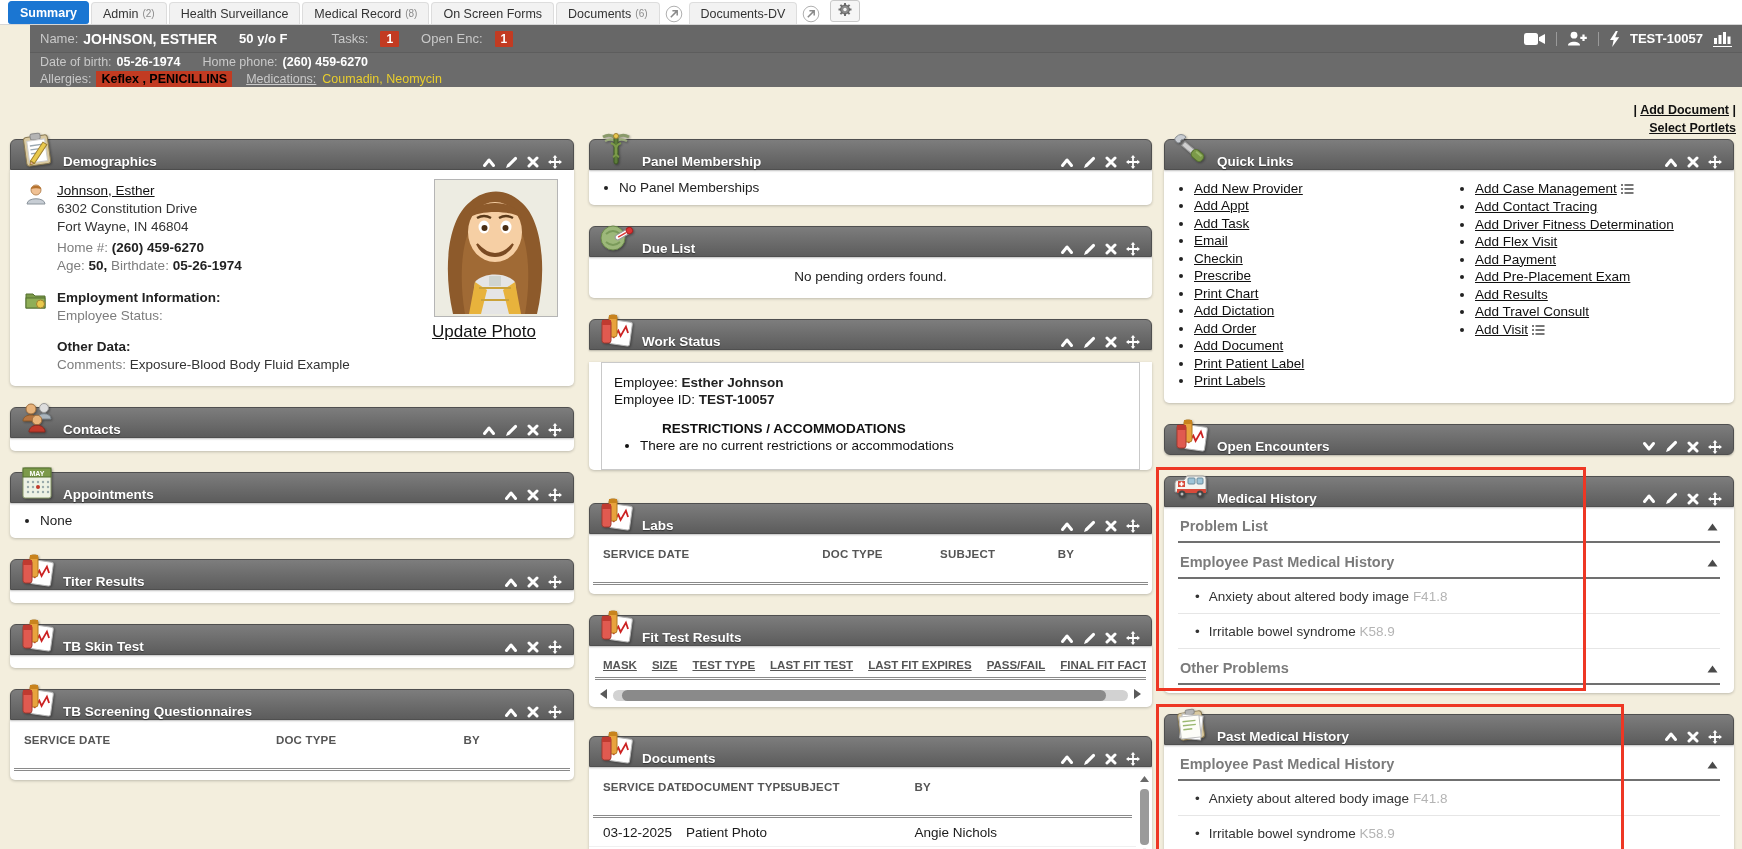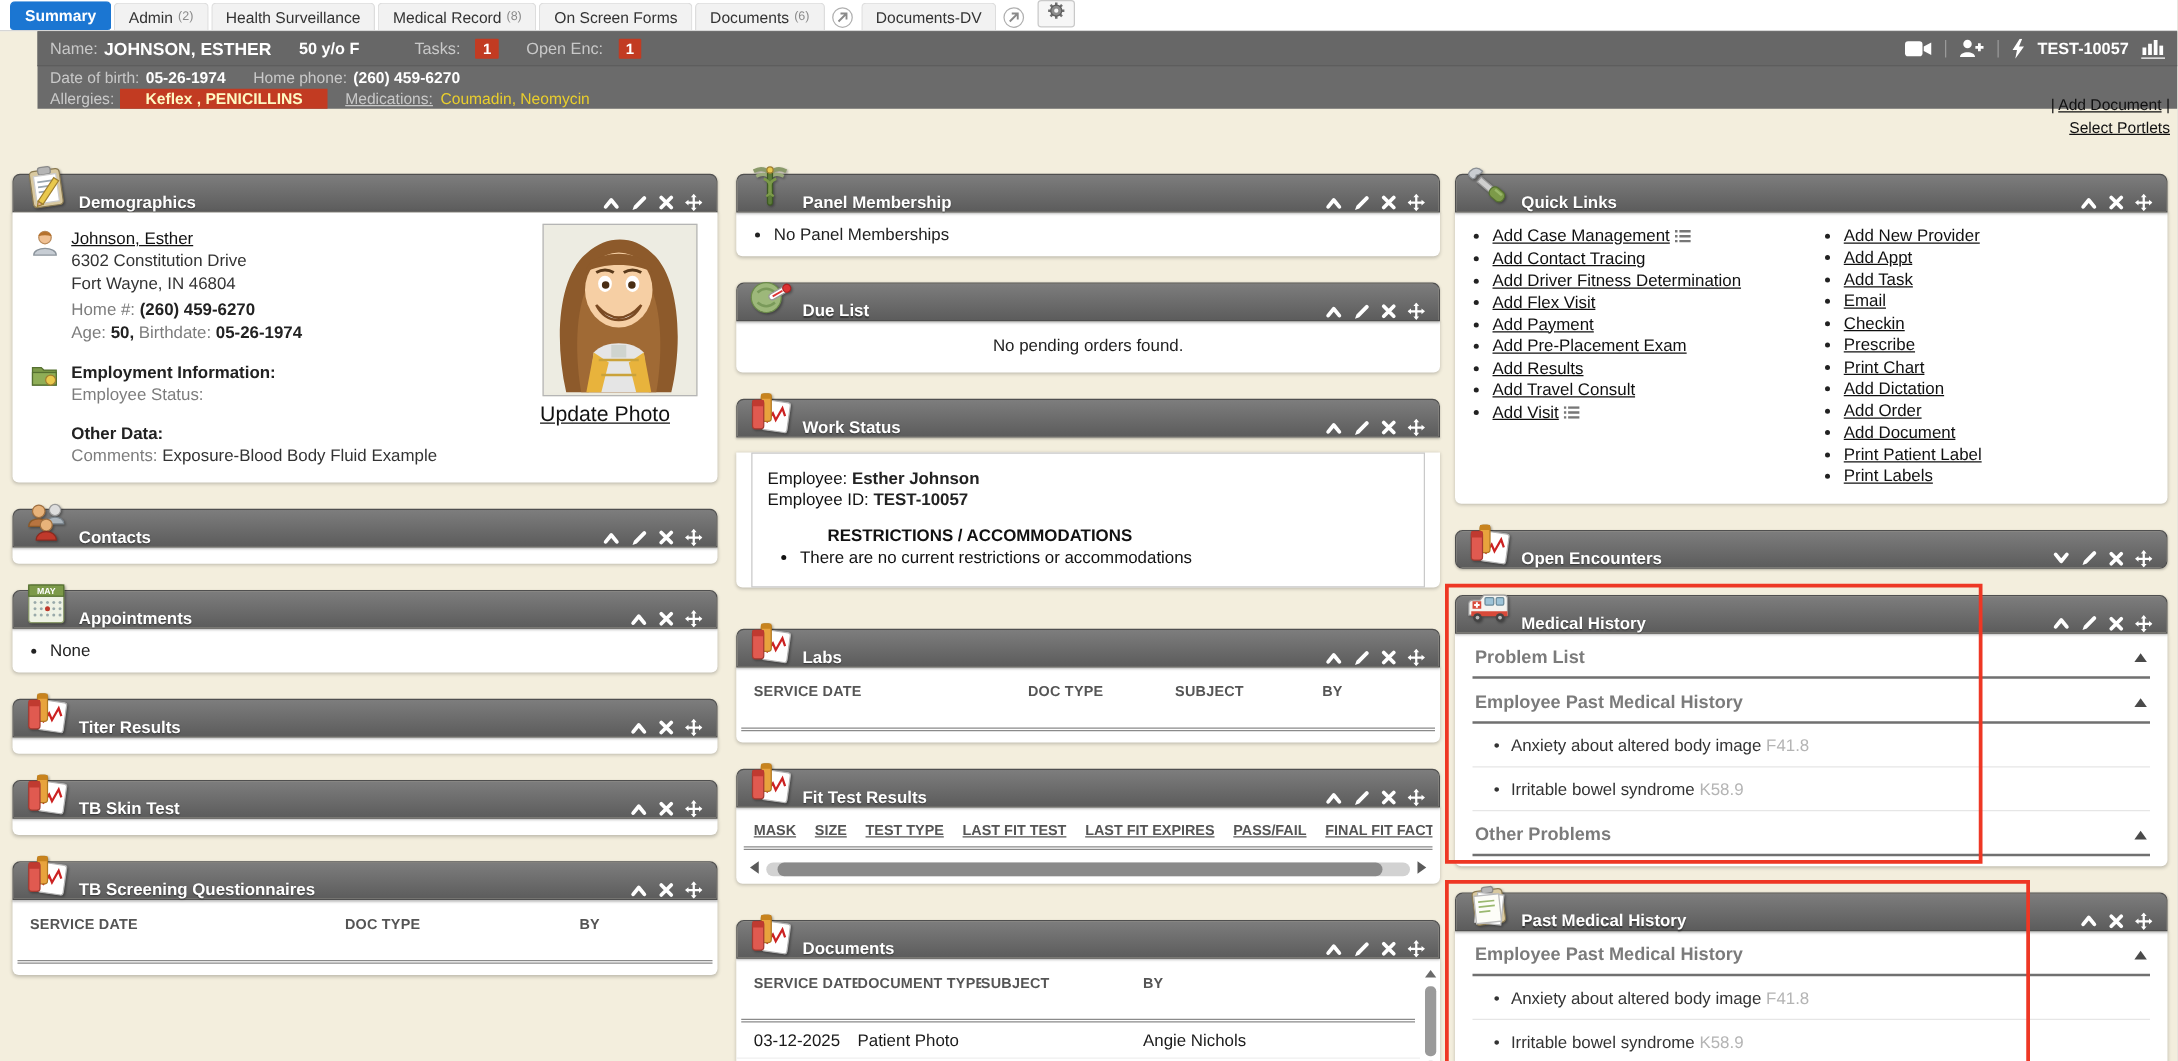--- a/index.html
+++ b/index.html
@@ -20,30 +20,30 @@
 
   
   .band{position:absolute;top:25px;left:0;right:0;height:62px;background:#6b6b6b;color:#fff;margin-left:30px;}
   .band-row1{height:27px;display:flex;align-items:center;padding:0 10px;background:#676767;
              border-bottom:1px solid #5d5d5d;font-size:13px;}
   .band-row2,.band-row3{height:17px;display:flex;align-items:center;padding:0 10px;font-size:12.5px;}
   .lbl{color:#c9c9c9;margin-right:5px;white-space:pre;}
   .val{font-weight:bold;color:#fff;white-space:pre;}
   .sp{width:22px;}
   .badge{background:#c23b22;color:#fff;font-weight:bold;font-size:12px;padding:1px 6px;margin-left:7px;border-radius:1px;}
-  .allergy-badge{background:#c23b22;color:#fef9c3;font-weight:bold;padding:1px 20px;margin-right:14px;}
+  .allergy-badge{background:#c23b22;color:#000000;font-weight:bold;padding:1px 5px;margin-right:14px;}
   .meds-lbl{color:#c9c9c9;text-decoration:underline;margin-right:6px;}
   .meds-val{color:#e9ce2d;}
   .band-right{margin-left:auto;display:flex;align-items:center;gap:10px;}
   .vdiv{width:1px;height:14px;background:#9a9a9a;}
   .chart-ic{border-bottom:1px solid #fff;padding-bottom:1px;cursor:pointer;}
   .band-ic{cursor:pointer;display:flex;}
 
   
-  .top-links{position:absolute;top:75px;right:6px;text-align:right;font-size:12.5px;color:#111;line-height:18px;z-index:5;}
+  .top-links{position:absolute;top:101px;right:6px;text-align:right;font-size:12.5px;color:#111;line-height:18px;z-index:5;font-weight:bold;}
   .top-links a{color:#111;text-decoration:underline;cursor:pointer;}
   .pipe{color:#111;}
 
   
   .col{position:absolute;top:139px;display:flex;flex-direction:column;gap:21px;}
   .col1{left:10px;width:564px;}
   .col2{left:589px;width:563px;}
   .col3{left:1164px;width:570px;}
   .portlet{position:relative;}
   .p-head{position:relative;height:31px;background:linear-gradient(#7d7d7d,#5c5c5c);
@@ -923,20 +923,34 @@
             </span>
             <span>
               <svg width="14" height="14" viewBox="0 0 14 14">
                 <path d="M7 0 L9.3 2.8 H7.9 V6.1 H11.2 V4.7 L14 7 L11.2 9.3 V7.9 H7.9 V11.2 H9.3 L7 14 L4.7 11.2 H6.1 V7.9 H2.8 V9.3 L0 7 L2.8 4.7 V6.1 H6.1 V2.8 H4.7 Z" fill="#fff"></path>
               </svg>
             </span>
           </span>
       </header>
       <div class="p-body">
         <div class="ql">
+          <ul id="ql-col1">
+              <li><a>Add New Provider</a></li>
+              <li><a>Add Appt</a></li>
+              <li><a>Add Task</a></li>
+              <li><a>Email</a></li>
+              <li><a>Checkin</a></li>
+              <li><a>Prescribe</a></li>
+              <li><a>Print Chart</a></li>
+              <li><a>Add Dictation</a></li>
+              <li><a>Add Order</a></li>
+              <li><a>Add Document</a></li>
+              <li><a>Print Patient Label</a></li>
+              <li><a>Print Labels</a></li>
+            </ul>
           <ul id="ql-col2">
               <li><a>Add Case Management</a><span class="menu-ic"><svg width="13" height="10" viewBox="0 0 13 10">
                     <g fill="#777">
                       <rect x="0" y="0" width="2" height="2"></rect>
                       <rect x="3.5" y="0" width="9" height="2"></rect>
                       <rect x="0" y="4" width="2" height="2"></rect>
                       <rect x="3.5" y="4" width="9" height="2"></rect>
                       <rect x="0" y="8" width="2" height="2"></rect>
                       <rect x="3.5" y="8" width="9" height="2"></rect>
                     </g>
@@ -952,34 +966,20 @@
                     <g fill="#777">
                       <rect x="0" y="0" width="2" height="2"></rect>
                       <rect x="3.5" y="0" width="9" height="2"></rect>
                       <rect x="0" y="4" width="2" height="2"></rect>
                       <rect x="3.5" y="4" width="9" height="2"></rect>
                       <rect x="0" y="8" width="2" height="2"></rect>
                       <rect x="3.5" y="8" width="9" height="2"></rect>
                     </g>
                   </svg></span></li>
             </ul>
-          <ul id="ql-col1">
-              <li><a>Add New Provider</a></li>
-              <li><a>Add Appt</a></li>
-              <li><a>Add Task</a></li>
-              <li><a>Email</a></li>
-              <li><a>Checkin</a></li>
-              <li><a>Prescribe</a></li>
-              <li><a>Print Chart</a></li>
-              <li><a>Add Dictation</a></li>
-              <li><a>Add Order</a></li>
-              <li><a>Add Document</a></li>
-              <li><a>Print Patient Label</a></li>
-              <li><a>Print Labels</a></li>
-            </ul>
         </div>
       </div>
     </section>
 
     <section class="portlet collapsed">
       <header class="p-head">
         <span class="p-icon">
           <svg width="38" height="38" viewBox="0 0 38 38">
               <g transform="rotate(8 24 22)">
                 <rect x="14" y="10" width="20" height="24" rx="2" fill="#fff" stroke="#b5b5b5"></rect>

